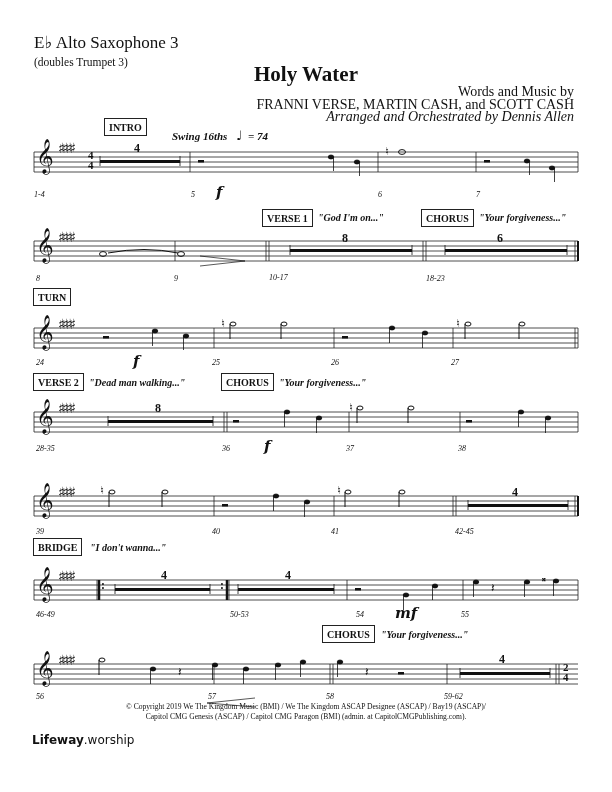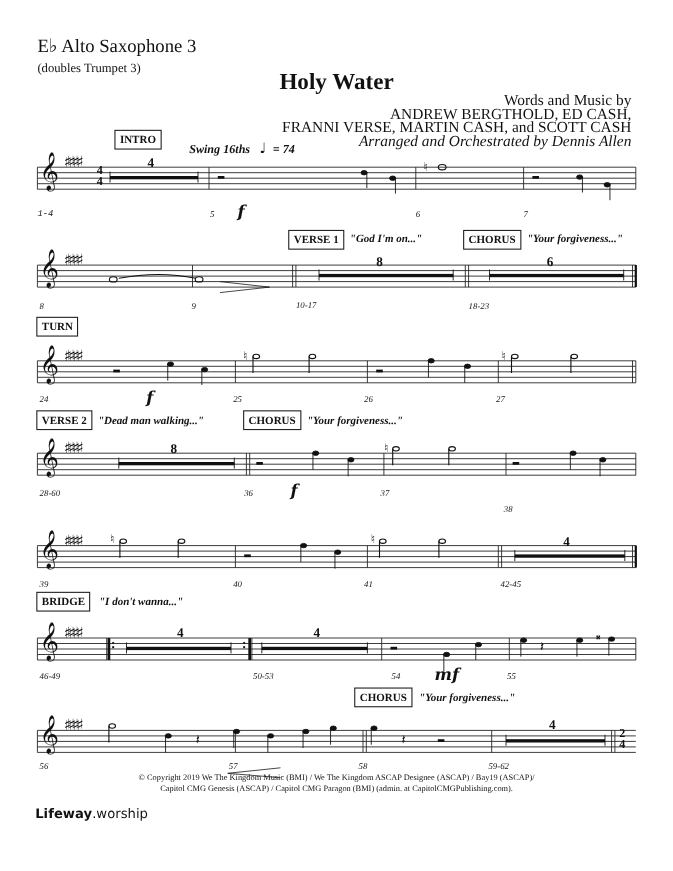--- a/index.html
+++ b/index.html
@@ -22,21 +22,20 @@
   .logo b{font-weight:bold;}
 </style>
 </head>
 <body>
 
 <div class="abs instr">E♭ Alto Saxophone 3</div>
 <div class="abs instr-sub">(doubles Trumpet 3)</div>
 <div class="abs title">Holy Water</div>
 <div class="abs credits">
   <div>Words and Music by</div>
-  <div>ANDREW BERGTHOLD, ED CASH,</div>
   <div>FRANNI VERSE, MARTIN CASH, and SCOTT CASH</div>
   <div class="arr">Arranged and Orchestrated by Dennis Allen</div>
 </div>
 
 <svg class="staff" width="612" height="792">
   <defs>
     <g id="staff5">
       <line x1="0" y1="0" x2="1" y2="0"></line>
     </g>
   </defs>
@@ -311,21 +310,21 @@
 <div class="abs" style="left:563px;top:662px;font-size:11px;font-weight:bold;line-height:10px;text-align:center;">
     <div>2</div>
     <div>4</div>
   </div>
 
 <div class="abs rehearsal" style="left:104px;top:118px;">INTRO</div>
 <div class="abs tempo" style="left:172px;top:130px;">Swing 16ths</div>
 <div class="abs tempo" style="left:236px;top:128px;font-size:13px;font-family:'DejaVu Sans',sans-serif;">♩</div>
 <div class="abs tempo" style="left:248px;top:130px;">= 74</div>
 <div class="abs mrnum" style="left:134px;top:141px;">4</div>
-<div class="abs mnum" style="left:34px;top:190px;font-family:Liberation Mono, monospace;">1-4</div>
+<div class="abs mnum" style="left:34px;top:190px;">1-4</div>
 <div class="abs mnum" style="left:191px;top:190px;">5</div>
 <div class="abs mnum" style="left:378px;top:190px;">6</div>
 <div class="abs mnum" style="left:476px;top:190px;">7</div>
 <div class="abs dyn" style="left:216px;top:183px;">f</div>
 <div class="abs" style="left:385px;top:145px;font-size:11px;">♮</div>
 
 <div class="abs rehearsal" style="left:262px;top:209px;">VERSE 1</div>
 <div class="abs cue" style="left:318px;top:212px;">"God I'm on..."</div>
 <div class="abs rehearsal" style="left:421px;top:209px;">CHORUS</div>
 <div class="abs cue" style="left:479px;top:212px;">"Your forgiveness..."</div>
@@ -343,24 +342,24 @@
 <div class="abs mnum" style="left:451px;top:358px;">27</div>
 <div class="abs dyn" style="left:133px;top:352px;">f</div>
 <div class="abs" style="left:221px;top:317px;font-size:11px;">♮</div>
 <div class="abs" style="left:456px;top:317px;font-size:11px;">♮</div>
 
 <div class="abs rehearsal" style="left:33px;top:373px;">VERSE 2</div>
 <div class="abs cue" style="left:89px;top:377px;">"Dead man walking..."</div>
 <div class="abs rehearsal" style="left:221px;top:373px;">CHORUS</div>
 <div class="abs cue" style="left:279px;top:377px;">"Your forgiveness..."</div>
 <div class="abs mrnum" style="left:155px;top:401px;">8</div>
-<div class="abs mnum" style="left:36px;top:444px;">28-60</div>
+<div class="abs mnum" style="left:36px;top:444px;">28-35</div>
 <div class="abs mnum" style="left:222px;top:444px;">36</div>
 <div class="abs mnum" style="left:346px;top:444px;">37</div>
-<div class="abs mnum" style="left:458px;top:444px;margin-top:14px;">38</div>
+<div class="abs mnum" style="left:458px;top:444px;">38</div>
 <div class="abs dyn" style="left:264px;top:437px;">f</div>
 <div class="abs" style="left:349px;top:401px;font-size:11px;">♮</div>
 
 <div class="abs mrnum" style="left:512px;top:485px;">4</div>
 <div class="abs mnum" style="left:36px;top:527px;">39</div>
 <div class="abs mnum" style="left:212px;top:527px;">40</div>
 <div class="abs mnum" style="left:331px;top:527px;">41</div>
 <div class="abs mnum" style="left:455px;top:527px;">42-45</div>
 <div class="abs" style="left:100px;top:484px;font-size:11px;">♮</div>
 <div class="abs" style="left:337px;top:484px;font-size:11px;">♮</div>

